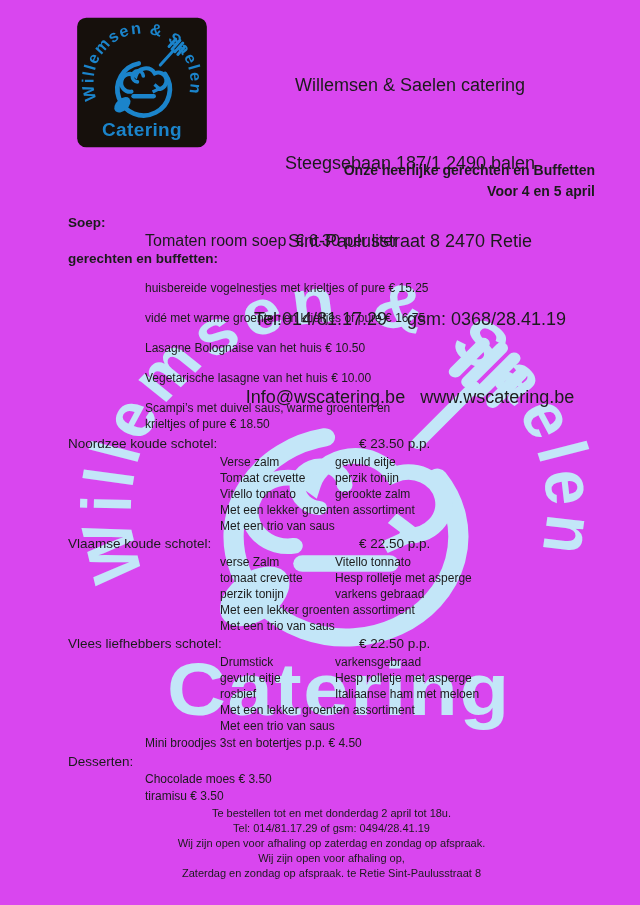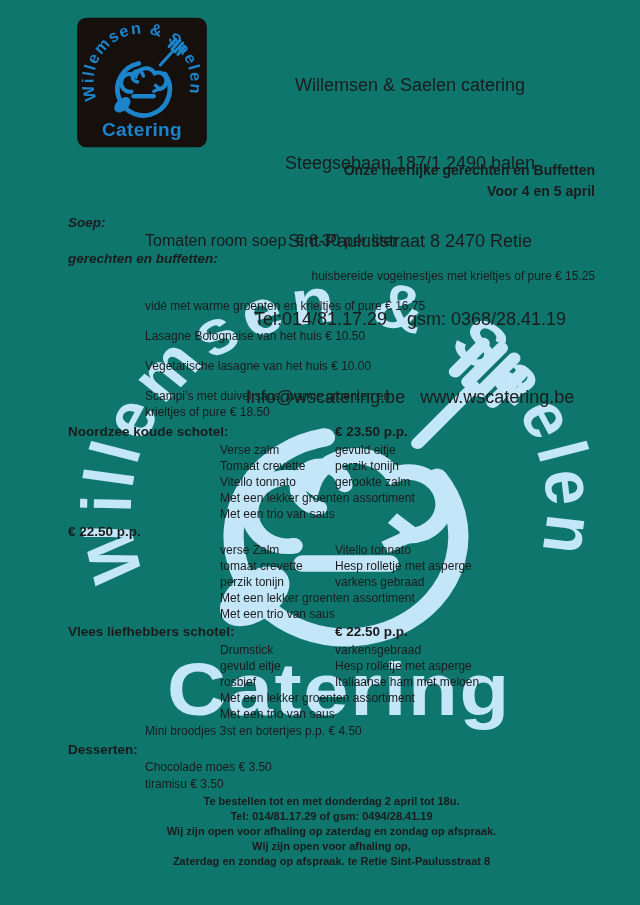--- a/index.html
+++ b/index.html
@@ -1,54 +1,54 @@
 <!DOCTYPE html>
 <html><head>
 <meta charset="utf-8">
 <style>
   html,body { margin:0; padding:0; }
   body { background:#ffffff; }
   .page {
-    position:relative; width:640px; height:905px; background:#0f766e;
+    position:relative; width:640px; height:905px; background:#d946ef;
     font-family:"Liberation Sans", sans-serif; color:#1b1b1b; overflow:hidden;
   }
   svg { font-family:"Liberation Sans", sans-serif; }
 
   
   .watermark {
     position:absolute; left:58px; top:258px; width:562px; height:505px;
     z-index:0; color:#c3e6f8; pointer-events:none;
   }
 
   
   .header { position:absolute; top:17px; left:72px; width:520px; display:flex; gap:16px; z-index:1; }
   .logo-box { width:140px; height:131px; flex:0 0 auto; color:#1b84cb; }
   .header-text { flex:1; text-align:center; font-size:18px; line-height:26px; padding-top:3px; white-space:pre-wrap; }
 
   
   .content { position:absolute; left:68px; top:160px; width:527px; z-index:1; font-size:12px; }
   .intro { text-align:right; font-weight:bold; font-size:14px; line-height:21px; margin-bottom:11px; }
-  .sec-head { font-weight:bold; font-size:13.5px; line-height:19px;font-style:italic; }
+  .sec-head { font-weight:bold; font-size:13.5px; line-height:19px; }
   .indent-item { padding-left:77px; font-size:16px; line-height:17px; white-space:pre-wrap; }
   .gl-item { padding-left:77px; font-size:12px; line-height:16px; margin-top:14px; }
-  .gl-first { margin-top:0;text-align:right; }
+  .gl-first { margin-top:12px; }
   .gl-last { margin-bottom:2px; }
 
-  .schotel-head { display:flex; font-weight:bold; font-size:13.5px; line-height:20px; }
+  .schotel-head { display:flex; font-weight:normal; font-size:13.5px; line-height:20px;gap:24px; }
   .schotel-head .sname { width:267px; flex:0 0 auto; }
   .srow { display:flex; padding-left:152px; line-height:16px; }
   .srow .c1 { width:115px; flex:0 0 auto; }
   .srow .c2 { flex:1; }
   .sextra { padding-left:152px; line-height:16px; }
 
   .broodjes { padding-left:77px; line-height:17px; margin-top:1px; }
-  .dess-head { font-weight:bold; font-size:13.5px; line-height:19px; }
+  .dess-head { font-weight:normal; font-size:13.5px; line-height:19px; }
   .dess-item { padding-left:77px; line-height:17px; }
 
-  .footer { text-align:center; font-weight:bold; font-size:11px; line-height:15px; margin-top:1px; }
+  .footer { text-align:center; font-weight:normal; font-size:11px; line-height:15px; margin-top:1px; }
 </style>
 </head>
 <body>
 
 <svg width="0" height="0" style="position:absolute" aria-hidden="true">
   <defs>
     <path id="arcp" d="M 15.5 63 A 37 37 0 1 1 84.5 63" fill="none" stroke="none"></path>
     <g id="logo-art" fill="none" stroke="currentColor">
       <text font-size="12.5" font-weight="bold" fill="currentColor" stroke="none">
         <textPath href="#arcp" xlink:href="#arcp" startOffset="0" textLength="138">Willemsen &amp; Saelen</textPath>
@@ -134,20 +134,21 @@
       <div class="srow">
           <span class="c1">Vitello tonnato</span>
           <span class="c2">gerookte zalm</span>
         </div>
       <div class="sextra">Met een lekker groenten assortiment</div>
       <div class="sextra">Met een trio van saus</div>
     </div>
 
     <div class="schotel">
       <div class="schotel-head">
+        <span class="sname">Vlaamse koude schotel:</span>
         <span class="price">€ 22.50 p.p.</span>
       </div>
       <div class="srow">
           <span class="c1">verse Zalm</span>
           <span class="c2">Vitello tonnato</span>
         </div>
       <div class="srow">
           <span class="c1">tomaat crevette</span>
           <span class="c2">Hesp rolletje met asperge</span>
         </div>

